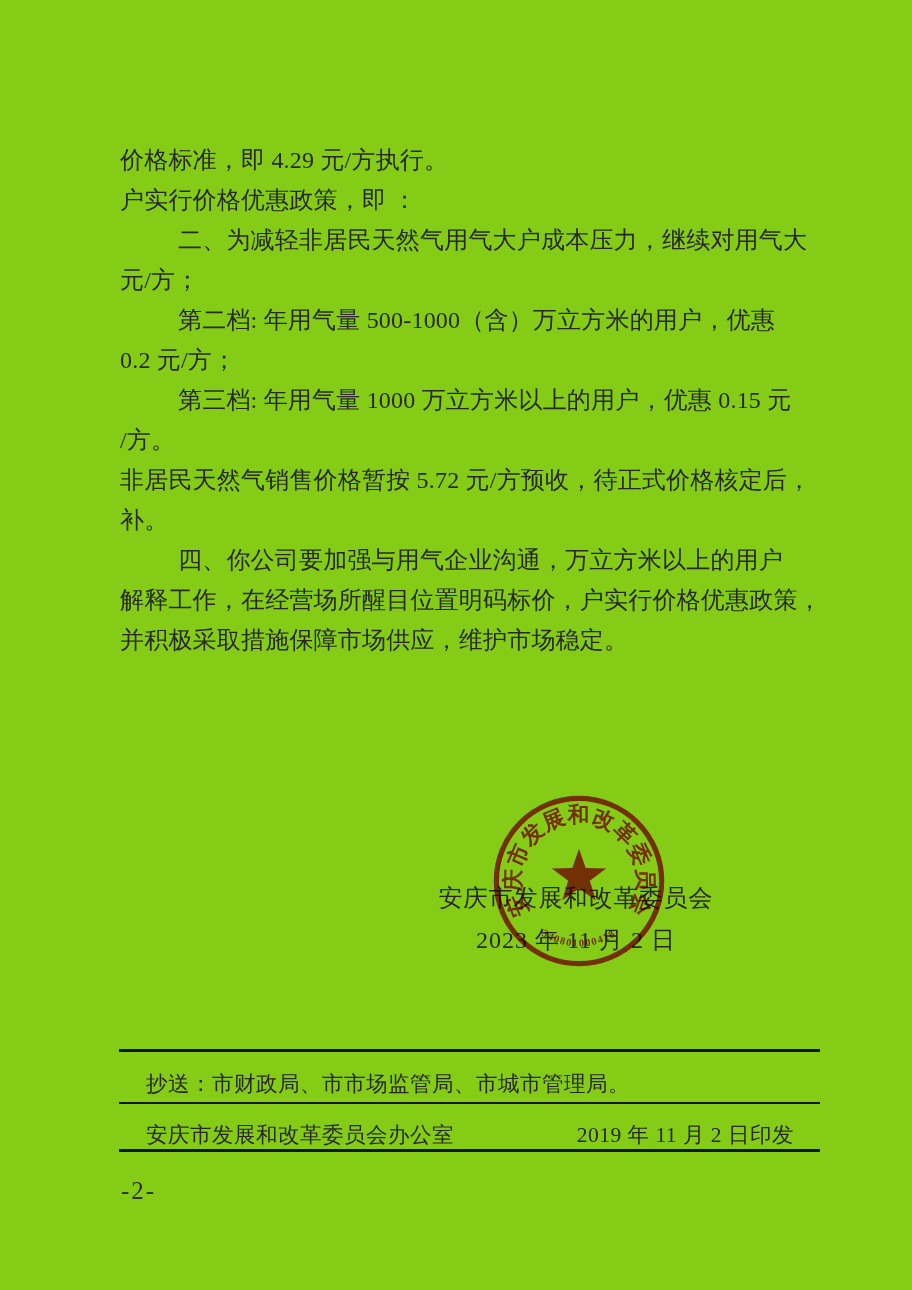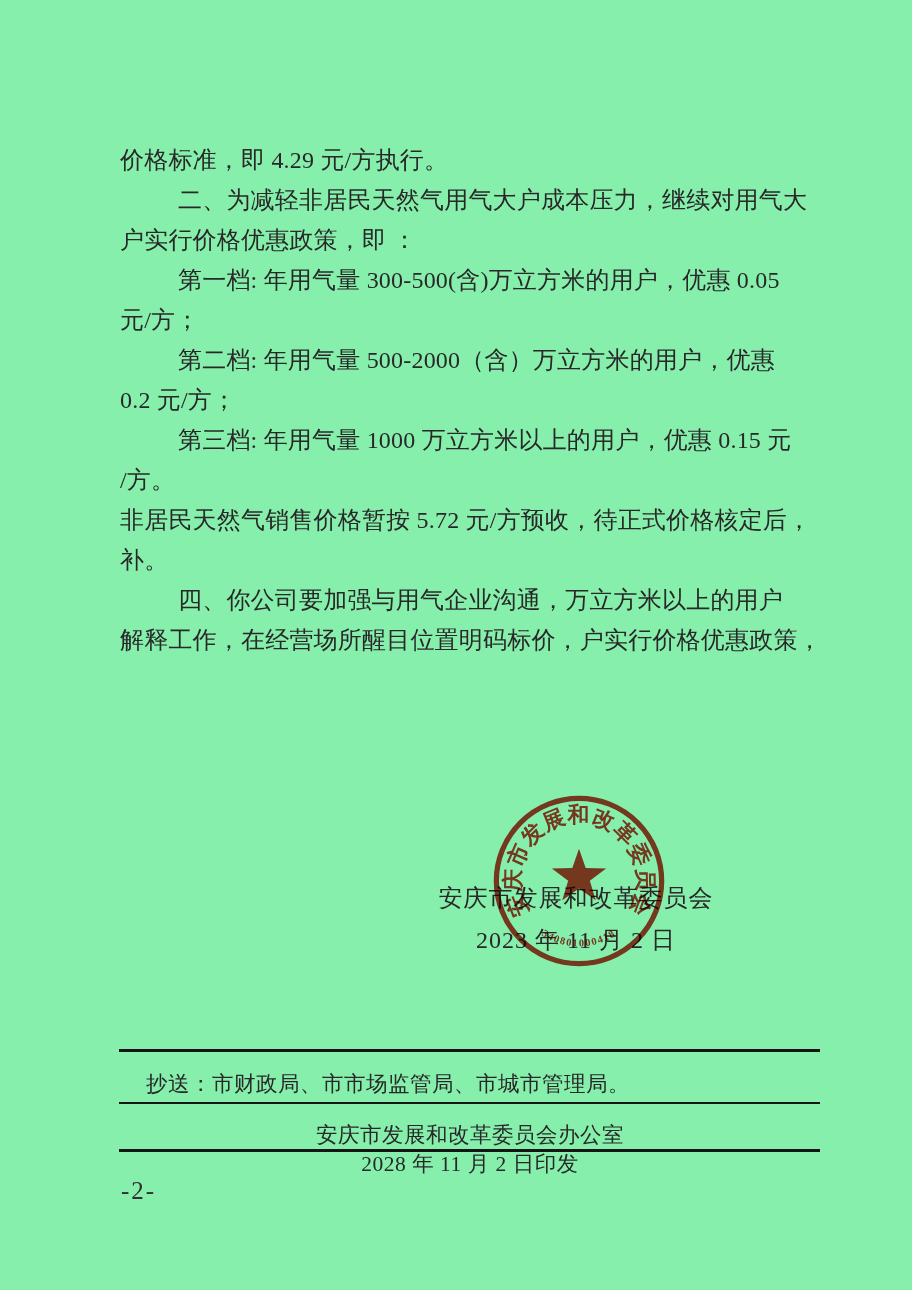--- a/index.html
+++ b/index.html
@@ -1,19 +1,19 @@
 <!DOCTYPE html>
 <html><head>
 <meta charset="utf-8">
 <style>
   html,body{margin:0;padding:0;}
   .page{
     position:relative;
     width:912px;height:1290px;
-    background:#86efac;
+    background:#84cc16;
     overflow:hidden;
     font-family:"Liberation Serif","DejaVu Serif",serif;
     color:#282828;
   }
   
   .doc-body{position:absolute;left:120px;top:140px;width:692px;}
   .body-line{
     height:40px;line-height:40px;
     font-size:24px;white-space:nowrap;
     letter-spacing:0.2px;
@@ -34,46 +34,46 @@
   .rule-1{top:1049px;height:3px;}
   .rule-2{top:1102px;height:2px;}
   .rule-3{top:1149px;height:3px;}
   .cc-line{
     position:absolute;left:146px;top:1069px;
     font-size:21.5px;letter-spacing:0.5px;white-space:nowrap;
   }
   .issuer-row{
     position:absolute;left:146px;right:118px;top:1120px;
     display:flex;justify-content:space-between;align-items:center;
-    font-size:21.5px;letter-spacing:0.5px;white-space:nowrap;flex-direction:column;
+    font-size:21.5px;letter-spacing:0.5px;white-space:nowrap;
   }
   .page-number{
     position:absolute;left:121px;top:1177px;
     font-size:25px;letter-spacing:2px;color:#303030;
   }
 </style>
 </head>
 <body>
 
 <div class="page">
 
   <div class="doc-body">
     <div class="body-line">价格标准，即 4.29 元/方执行。</div>
+    <div class="body-line">户实行价格优惠政策，即 ：</div>
     <div class="body-line indent">二、为减轻非居民天然气用气大户成本压力，继续对用气大</div>
-    <div class="body-line">户实行价格优惠政策，即 ：</div>
-    <div class="body-line indent">第一档: 年用气量 300-500(含)万立方米的用户，优惠 0.05</div>
     <div class="body-line">元/方；</div>
-    <div class="body-line indent">第二档: 年用气量 500-2000（含）万立方米的用户，优惠</div>
+    <div class="body-line indent">第二档: 年用气量 500-1000（含）万立方米的用户，优惠</div>
     <div class="body-line">0.2 元/方；</div>
     <div class="body-line indent">第三档: 年用气量 1000 万立方米以上的用户，优惠 0.15 元</div>
     <div class="body-line">/方。</div>
     <div class="body-line">非居民天然气销售价格暂按 5.72 元/方预收，待正式价格核定后，</div>
     <div class="body-line">补。</div>
     <div class="body-line indent">四、你公司要加强与用气企业沟通，万立方米以上的用户</div>
     <div class="body-line">解释工作，在经营场所醒目位置明码标价，户实行价格优惠政策，</div>
+    <div class="body-line">并积极采取措施保障市场供应，维护市场稳定。</div>
   </div>
 
   <div class="sig-block">
     <div class="sig-org">安庆市发展和改革委员会</div>
     <div class="sig-date">2023 年 11 月 2 日</div>
   </div>
 
   <svg class="seal" viewBox="0 0 200 200" aria-hidden="true">
     <defs>
       <path id="sealTopArc" d="M 46.3 131 A 62 62 0 1 1 153.7 131" fill="none"></path>
@@ -87,19 +87,19 @@
     <text font-size="11" letter-spacing="1.5" fill="#d92a1a">
       <textPath href="#sealBottomArc" startOffset="50%" text-anchor="middle">340801000418</textPath>
     </text>
   </svg>
 
   <div class="rule rule-1"></div>
   <div class="cc-line">抄送：市财政局、市市场监管局、市城市管理局。</div>
   <div class="rule rule-2"></div>
   <div class="issuer-row">
     <span>安庆市发展和改革委员会办公室</span>
-    <span>2028 年 11 月 2 日印发</span>
+    <span>2019 年 11 月 2 日印发</span>
   </div>
   <div class="rule rule-3"></div>
 
   <div class="page-number">-2-</div>
 
 </div>
 
 </body></html>

